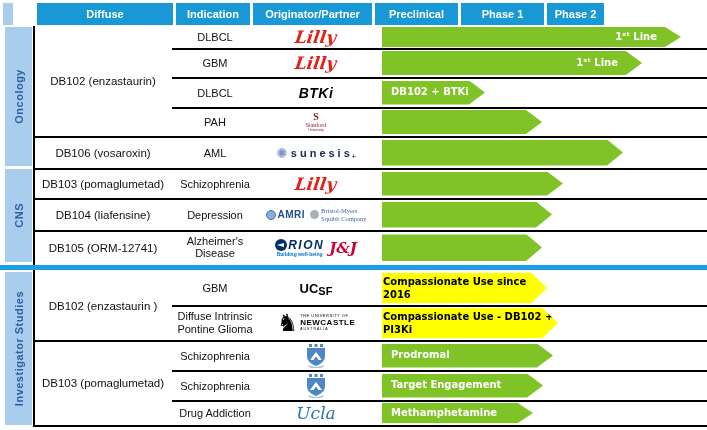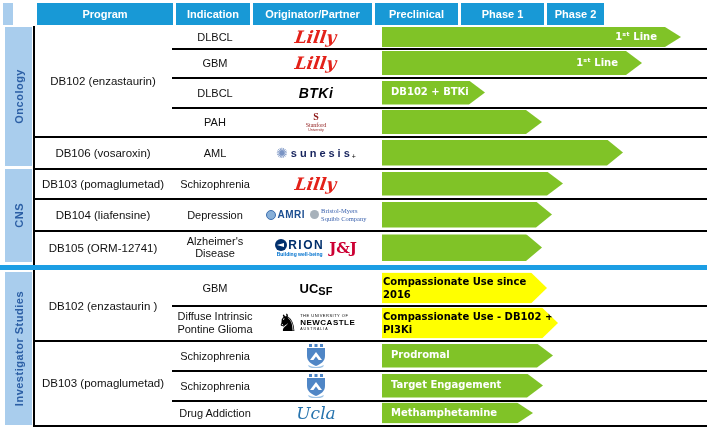--- a/index.html
+++ b/index.html
@@ -58,48 +58,48 @@
   .sunesis-text { color:#16235D; font-size:11px; font-weight:600; letter-spacing:3px; }
   .sunesis-plus { color:#000; font-size:7px; align-self:flex-end; margin-left:-4px; }
   .amri { display:flex; align-items:center; gap:2px; }
   .amri-globe { width:8px; height:8px; border-radius:50%; background:#87AFD8; border:1px solid #3D6FB0; }
   .amri-text { color:#1D4F91; font-weight:bold; font-size:10px; letter-spacing:0.5px; }
   .bms { display:flex; align-items:center; gap:2px; }
   .bms-globe { width:9px; height:9px; border-radius:50%; background:#A7B1BA; }
   .bms-text { font-family:"Liberation Serif", serif; color:#3C63AE; font-size:6.5px;
     line-height:1.1; white-space:pre-line; }
   .orion { display:flex; flex-direction:column; align-items:center; line-height:1; }
-  .orion-top { display:flex; align-items:center; gap:1px; }
+  .orion-top { display:flex; align-items:center; gap:1px;font-style:italic; }
   .orion-o { width:12px; height:12px; border-radius:50%; background:#002F6C; position:relative; }
   .orion-o::after { content:""; position:absolute; left:2px; top:4px; width:0; height:0;
     border-top:2.5px solid transparent; border-bottom:2.5px solid transparent; border-right:7px solid #fff; }
   .orion-text { color:#002F6C; font-weight:bold; font-size:12px; letter-spacing:1.5px; }
   .orion-tagline { color:#0072CE; font-size:5px; font-weight:bold; margin-top:1px; }
-  .jnj { font-family:"DejaVu Serif", serif; font-weight:bold;
+  .jnj { font-family:"DejaVu Serif", serif; font-style:italic; font-weight:bold;
     color:#CC0033; font-size:15px; }
   .ucsf { color:#000; font-weight:bold; }
   .ucsf-uc { font-size:13px; }
   .ucsf-sf { font-size:11px; position:relative; top:2px; }
   .newcastle { display:flex; align-items:center; gap:2px; color:#000; }
   .newcastle-horse { font-size:24px; line-height:1; }
   .newcastle-text span { display:block; line-height:1.1; }
   .nc1 { font-size:4px; letter-spacing:0.5px; }
   .nc2 { font-size:8px; font-weight:bold; letter-spacing:0.5px; }
   .nc3 { font-size:3.5px; letter-spacing:1px; }
   .ucla { font-family:"DejaVu Serif", serif; font-style:italic; font-weight:normal;
     color:#2774AE; font-size:17px; }
 </style>
 </head>
 <body>
 
 <div class="canvas">
 
   <div class="corner"></div>
   <div class="header">
-    <div class="hcell" style="width:136px">Program</div>
+    <div class="hcell" style="width:136px">Diffuse</div>
     <div class="hcell" style="width:74px">Indication</div>
     <div class="hcell" style="width:119px">Originator/Partner</div>
     <div class="hcell" style="width:83px">Preclinical</div>
     <div class="hcell" style="width:83px">Phase 1</div>
     <div class="hcell" style="width:57px">Phase 2</div>
   </div>
 
   <div class="band" style="top:27px;height:139px">
     <span class="vlabel">Oncology</span>
   </div>

